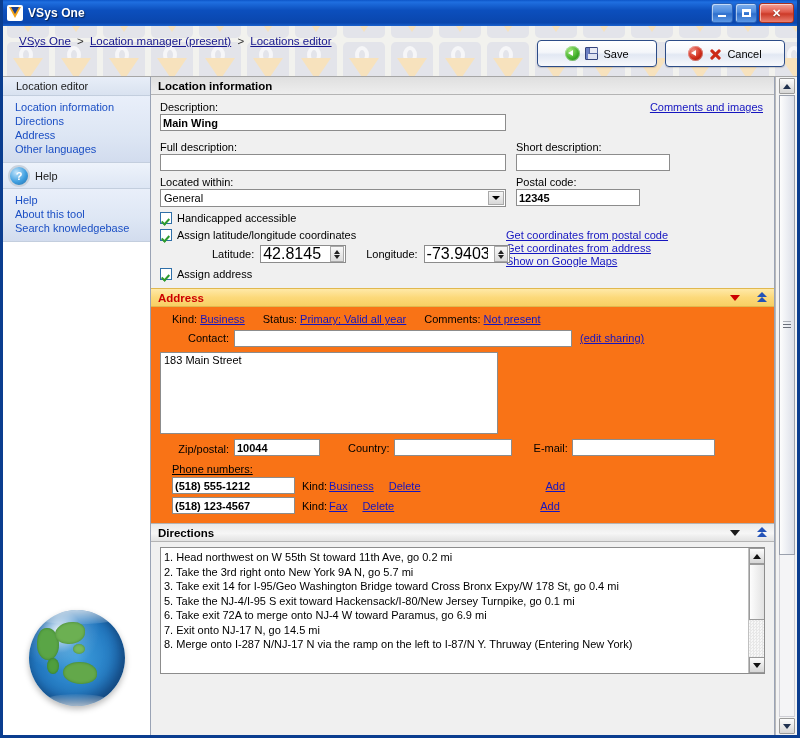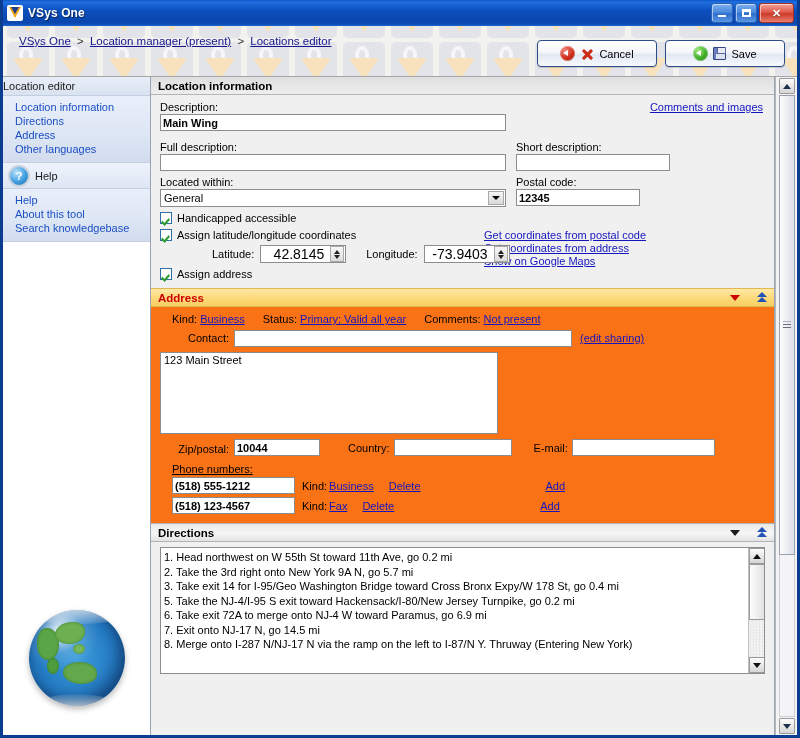--- a/index.html
+++ b/index.html
@@ -189,21 +189,21 @@
     background: #ffffff;
     border-right: 1px solid #9aa3b5;
     position: relative;
   }
   .side-panel { margin: 0; }
   .side-head {
     height: 19px;
     background: linear-gradient(180deg,#e8eef8 0%,#d9e2f0 100%);
     border-bottom: 1px solid #c3cede;
     display: flex; align-items: center;
-    padding-left: 0;
+    padding-left: 13px;
     font-size: 11px; color: #1a1a1a;
   }
   .side-links {
     background: linear-gradient(180deg,#e9effa 0%,#dde6f4 60%,#d2dcee 100%);
     padding: 4px 0 6px 12px;
     border-bottom: 1px solid #c3cede;
   }
   .side-links a {
     display: block; color: #1b4fc4; font-size: 11px;
     line-height: 14px; text-decoration: none; cursor: pointer;
@@ -322,21 +322,21 @@
     border: solid #2e9b2e; border-width: 0 2px 2px 0;
     transform: rotate(42deg);
   }
 
   .spin {
     position: relative; display: inline-flex; align-items: center;
     border: 1px solid #8c8c8c; background:#fff; height: 18px; width: 86px;
   }
   .spin input {
     border: none; outline: none; width: 66px; height: 16px;
-    text-align: right; font-size: 14px; padding-right: 3px;
+    font-size: 16px; padding-right: 3px;
     font-family: "Liberation Sans", sans-serif;
   }
   .spin .sbtns {
     position: absolute; right: 1px; top: 0px; width: 14px; height: 16px;
     display: flex; flex-direction: column; justify-content: center; gap: 1px;
     align-items: center;
     background: linear-gradient(180deg,#f8f8f8,#dcdcdc);
     border: 1px solid #a9a9a9;
   }
   .tri-up-s { width:0;height:0;border-left:3px solid transparent;border-right:3px solid transparent;border-bottom:4px solid #222; }
@@ -632,28 +632,28 @@
     <div class="breadcrumb">
       <a>VSys One</a>
       <span class="sep">&gt;</span>
       <a>Location manager (present)</a>
       <span class="sep">&gt;</span>
       <a>Locations editor</a>
     </div>
 
     <div class="toolbar-btns">
       <div class="tbtn">
+        <span class="circ-arrow"></span>
+        <span class="floppy"></span>
+        <span class="lbl">Save</span>
+      </div>
+      <div class="tbtn">
         <span class="circ-arrow red"></span>
         <span class="xmark"></span>
         <span class="lbl">Cancel</span>
-      </div>
-      <div class="tbtn">
-        <span class="circ-arrow"></span>
-        <span class="floppy"></span>
-        <span class="lbl">Save</span>
       </div>
     </div>
   </div>
 
   <div class="body-area">
 
     <div class="sidebar">
       <div class="side-panel">
         <div class="side-head">Location editor</div>
         <div class="side-links">
@@ -730,21 +730,21 @@
             <span class="chk"></span>
             <span class="lbl">Handicapped accessible</span>
           </div>
 
           <div style="position:relative;">
             <div class="chk-row">
               <span class="chk"></span>
               <span class="lbl">Assign latitude/longitude coordinates</span>
             </div>
 
-            <div style="position:absolute; left:324px; top:0px; line-height:13px;">
+            <div style="position:absolute; left:346px; top:0px; line-height:13px;">
               <a class="blink" style="display:block;">Get coordinates from postal code</a>
               <a class="blink" style="display:block;">Get coordinates from address</a>
               <a class="blink" style="display:block;">Show on Google Maps</a>
             </div>
 
             <div class="row" style="margin-top:4px; padding-left:52px; gap:6px;">
               <span class="lbl">Latitude:</span>
               <span class="spin">
                 <input value="42.8145" style="">
                 <span class="sbtns">
@@ -793,21 +793,21 @@
             </span>
           </div>
 
           <div class="fieldrow">
             <span class="flabel">Contact:</span>
             <input class="tb" style="width: 338px;" value="">
             <a class="blink" style="margin-left:8px; padding-top:2px;">(edit sharing)</a>
           </div>
 
           <div class="fieldrow">
-            <div style="border:1px solid #8c8c8c; background:#fff; width:338px; height:82px; padding:1px 3px; font-size:11px;">123 Main Street</div>
+            <div style="border:1px solid #8c8c8c; background:#fff; width:338px; height:82px; padding:1px 3px; font-size:11px;">183 Main Street</div>
           </div>
 
 
           <div class="row" style="margin-top:5px;">
             <span class="flabel">Zip/postal:</span>
             <input class="tb" style="width: 86px;" value="10044">
             <span class="lbl" style="margin-left:28px;">Country:</span>
             <input class="tb" style="width: 118px; margin-left: 4px;" value="">
             <span class="lbl" style="margin-left:22px;">E-mail:</span>
             <input class="tb" style="width: 143px; margin-left: 4px;" value="">
@@ -838,21 +838,21 @@
             <span class="tri-red" style="border-top-color:#1a1a1a;"></span>
             <span class="dbl-chev"></span>
           </span>
         </div>
 
         <div class="dir-box">
           <div class="dir-text">
             <div>1. Head northwest on W 55th St toward 11th Ave, go 0.2 mi</div>
             <div>2. Take the 3rd right onto New York 9A N, go 5.7 mi</div>
             <div>3. Take exit 14 for I-95/Geo Washington Bridge toward Cross Bronx Expy/W 178 St, go 0.4 mi</div>
-            <div>5. Take the NJ-4/I-95 S exit toward Hackensack/I-80/New Jersey Turnpike, go 0.2 mi</div>
+            <div>5. Take the NJ-4/I-95 S exit toward Hackensack/I-80/New Jersey Turnpike, go 0.1 mi</div>
             <div>6. Take exit 72A to merge onto NJ-4 W toward Paramus, go 6.9 mi</div>
             <div>7. Exit onto NJ-17 N, go 14.5 mi</div>
             <div>8. Merge onto I-287 N/NJ-17 N via the ramp on the left to I-87/N Y. Thruway (Entering New York)</div>
           </div>
           <div class="dir-sb">
             <div class="sb-track"></div>
             <div class="sb-btn">
                 <span class="tri-up-b"></span>
               </div>
             <div class="sb-thumb"></div>

